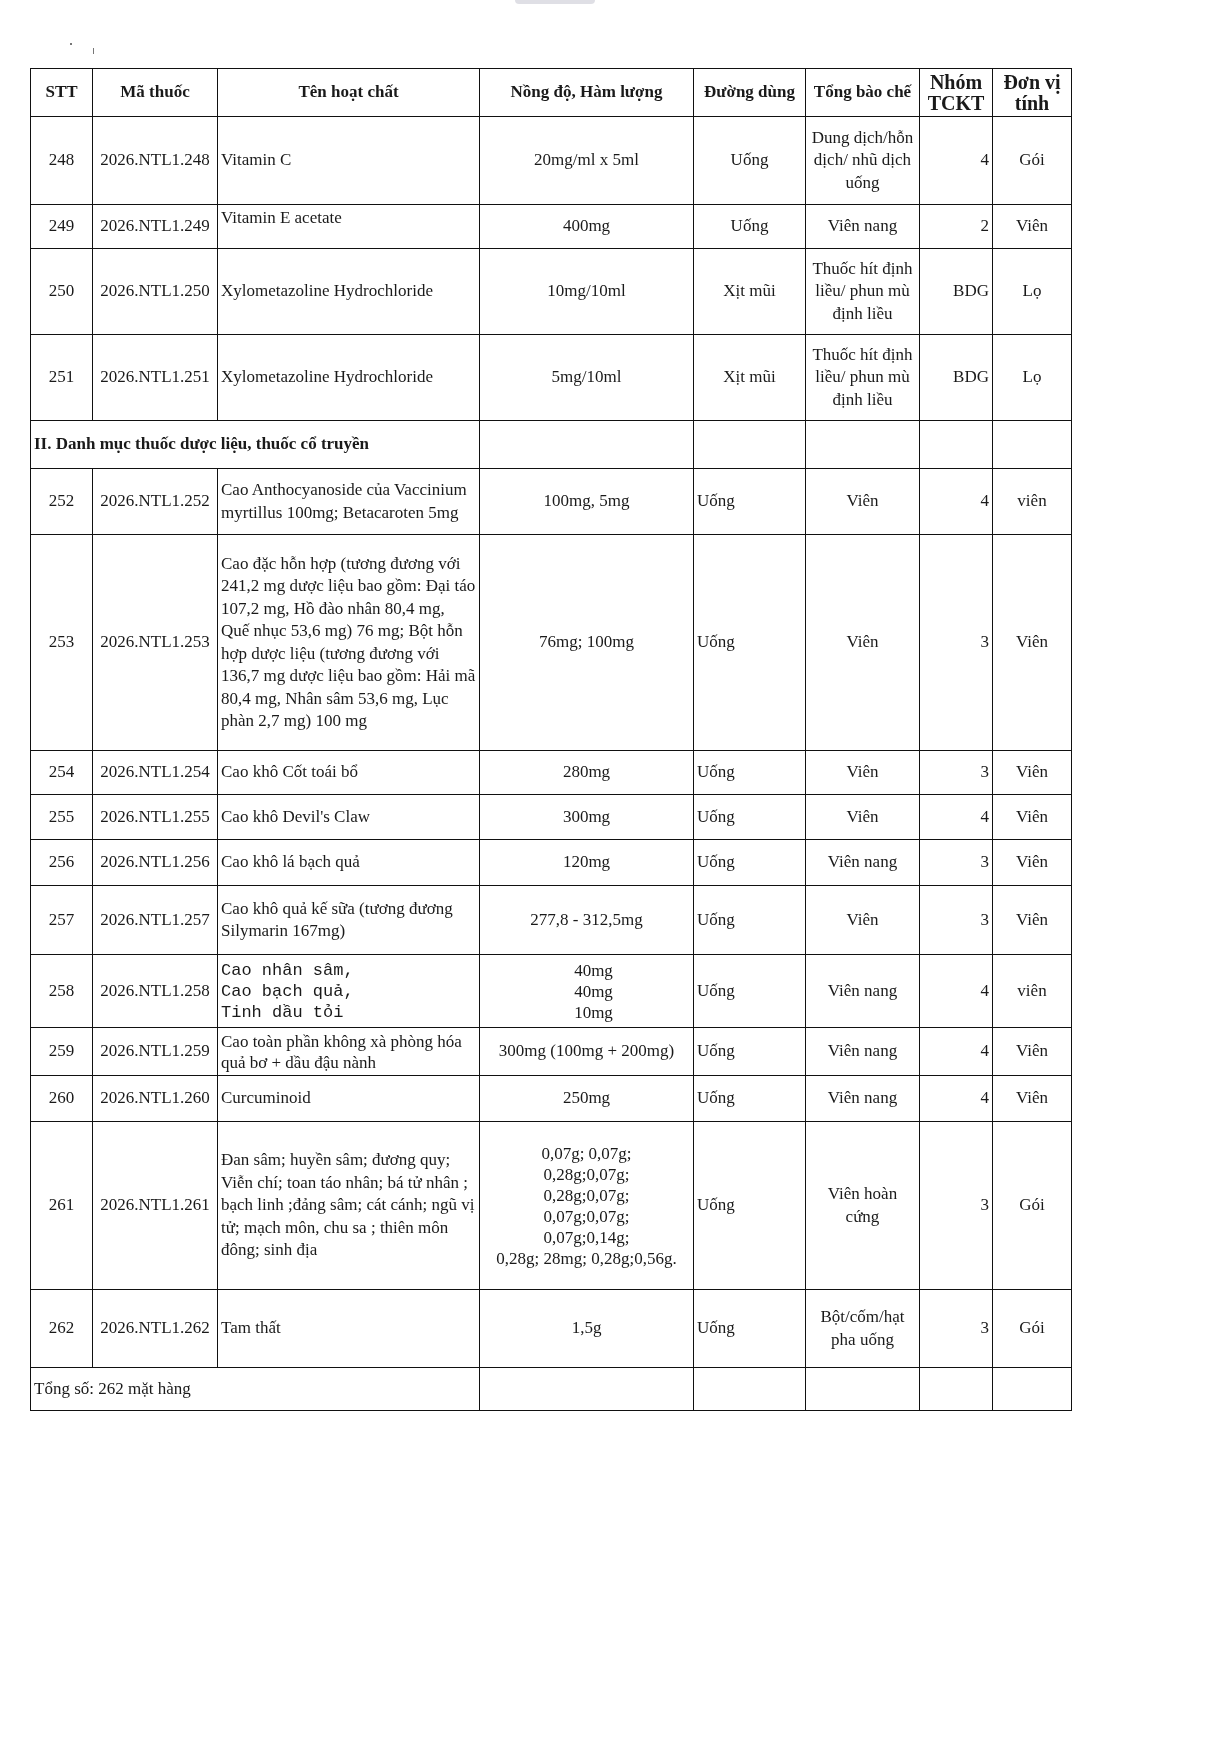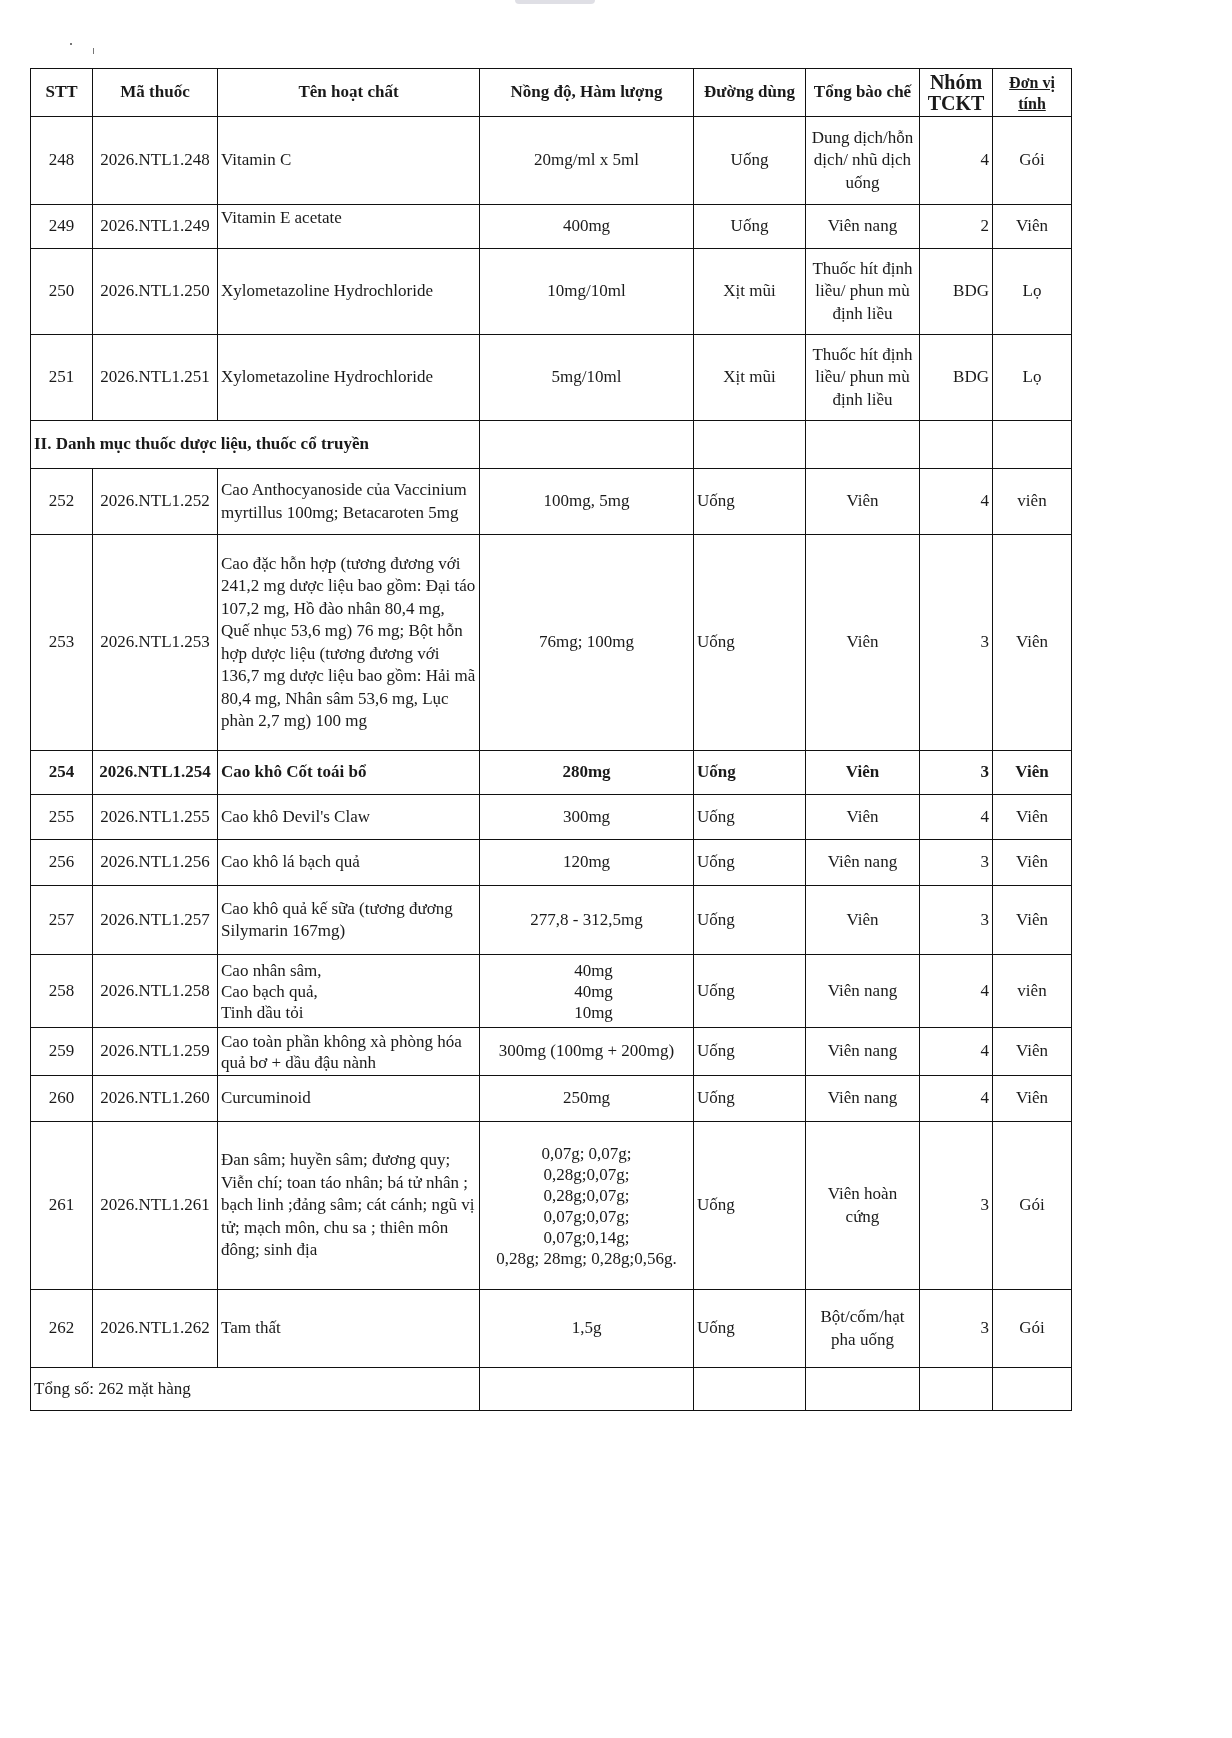--- a/index.html
+++ b/index.html
@@ -55,21 +55,21 @@
   </colgroup>
   <thead>
     <tr>
       <th>STT</th>
       <th>Mã thuốc</th>
       <th>Tên hoạt chất</th>
       <th>Nồng độ, Hàm lượng</th>
       <th>Đường dùng</th>
       <th>Tổng bào chế</th>
       <th style="font-size:20px;line-height:21px;">Nhóm TCKT</th>
-      <th style="font-size:16px;line-height:21px;text-decoration:underline;">Đơn vị tính</th>
+      <th style="font-size:20px;line-height:21px;">Đơn vị tính</th>
     </tr>
   </thead>
   <tbody id="tbody">
 
     <tr style="height:88px;">
       <td class="c">248</td>
       <td class="c">2026.NTL1.248</td>
       <td class="l">Vitamin C</td>
       <td class="c">20mg/ml x 5ml</td>
       <td class="c">Uống</td>
@@ -130,21 +130,21 @@
     <tr style="height:216px;">
       <td class="c">253</td>
       <td class="c">2026.NTL1.253</td>
       <td class="l">Cao đặc hỗn hợp (tương đương với 241,2 mg dược liệu bao gồm: Đại táo 107,2 mg, Hồ đào nhân 80,4 mg, Quế nhục 53,6 mg) 76 mg; Bột hỗn hợp dược liệu (tương đương với 136,7 mg dược liệu bao gồm: Hải mã 80,4 mg, Nhân sâm 53,6 mg, Lục phàn 2,7 mg) 100 mg</td>
       <td class="c">76mg; 100mg</td>
       <td class="l">Uống</td>
       <td class="c">Viên</td>
       <td class="r">3</td>
       <td class="c">Viên</td>
     </tr>
-    <tr style="height:44px;font-weight:bold;">
+    <tr style="height:44px;">
       <td class="c">254</td>
       <td class="c">2026.NTL1.254</td>
       <td class="l">Cao khô Cốt toái bổ</td>
       <td class="c">280mg</td>
       <td class="l">Uống</td>
       <td class="c">Viên</td>
       <td class="r">3</td>
       <td class="c">Viên</td>
     </tr>
     <tr style="height:45px;">
@@ -173,21 +173,21 @@
       <td class="l">Cao khô quả kế sữa (tương đương Silymarin 167mg)</td>
       <td class="c">277,8 - 312,5mg</td>
       <td class="l">Uống</td>
       <td class="c">Viên</td>
       <td class="r">3</td>
       <td class="c">Viên</td>
     </tr>
     <tr style="height:73px;">
       <td class="c">258</td>
       <td class="c">2026.NTL1.258</td>
-      <td class="l pre-lines" style="line-height:21px;">Cao nhân sâm,
+      <td class="l pre-lines" style="line-height:21px;font-family:Liberation Mono, monospace;">Cao nhân sâm,
 Cao bạch quả,
 Tinh dầu tỏi</td>
       <td class="c pre-lines" style="line-height:21px;padding-left:17px;">40mg
 40mg
 10mg</td>
       <td class="l">Uống</td>
       <td class="c">Viên nang</td>
       <td class="r">4</td>
       <td class="c">viên</td>
     </tr>

